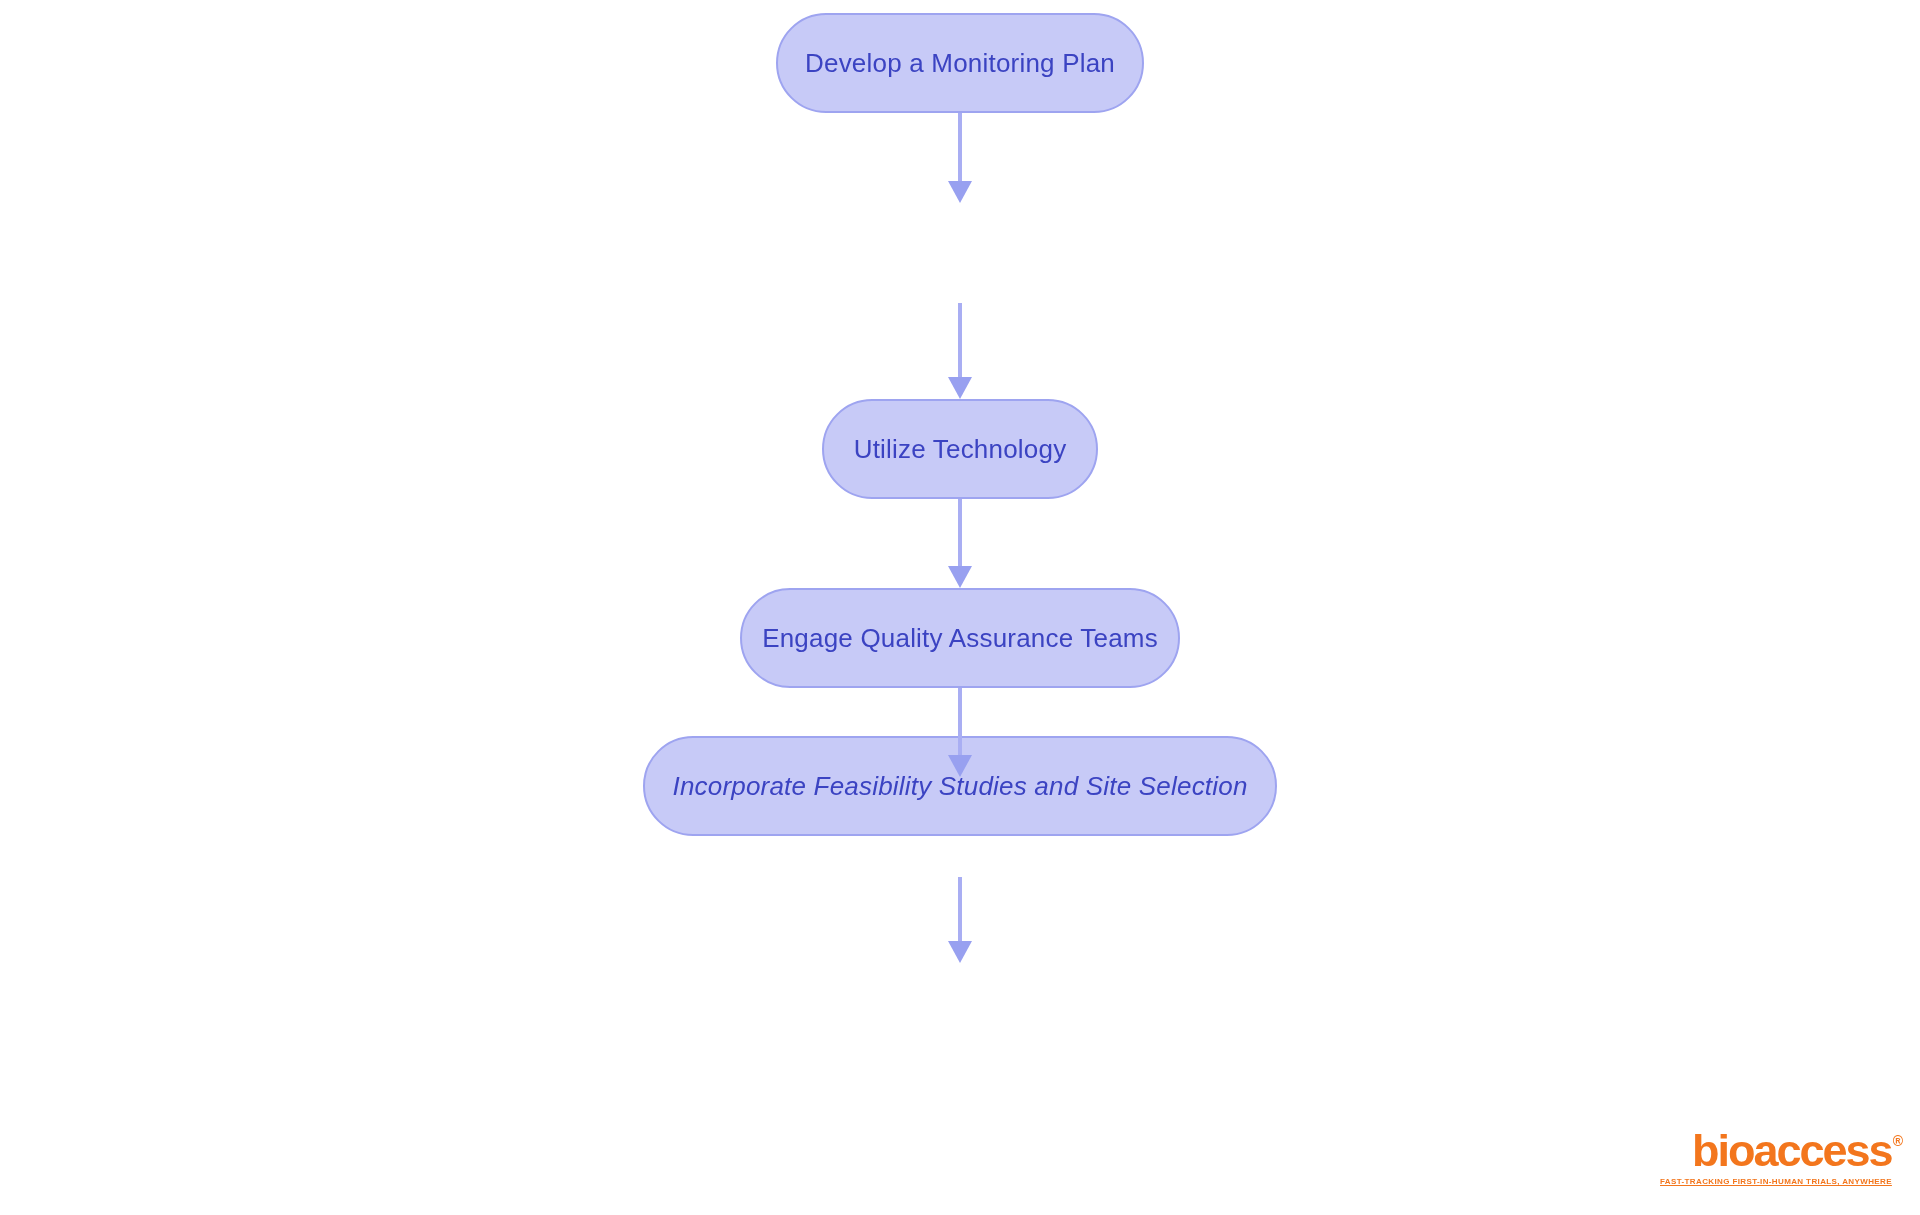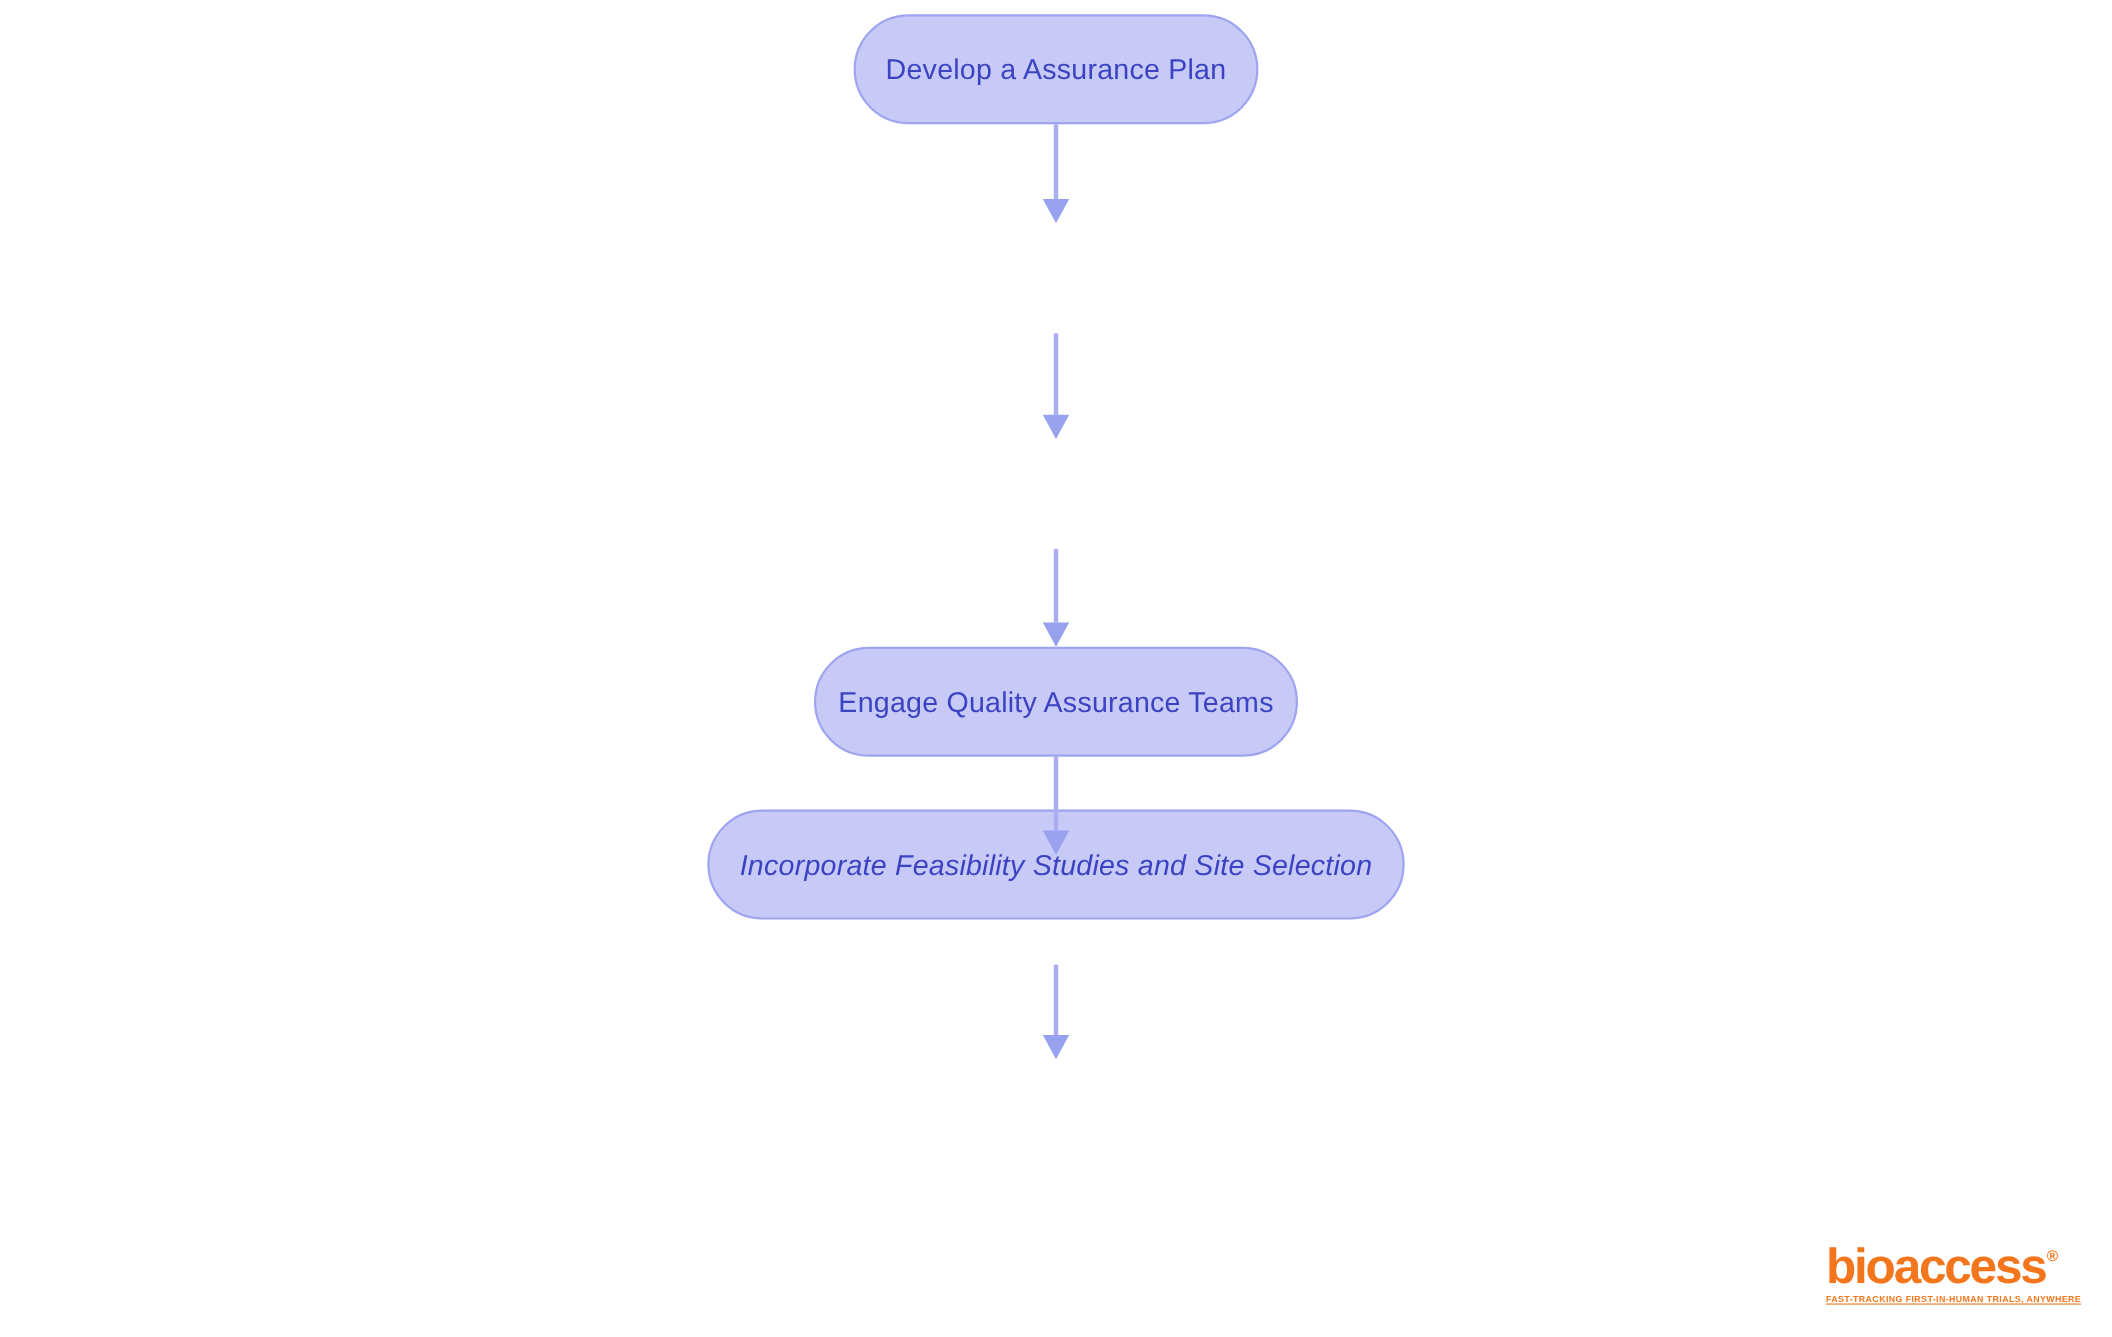--- a/index.html
+++ b/index.html
@@ -61,20 +61,21 @@
     top:1128px;
     width:230px;
     color:var(--brand-orange);
   }
   .logo .brand{
     font-size:45px;
     font-weight:bold;
     letter-spacing:-2px;
     line-height:1;
     white-space:nowrap;
+    margin-left:32px;
   }
   .logo .brand sup{
     font-size:14px;
     letter-spacing:0;
     vertical-align:super;
     position:relative;top:-4px;left:1px;
   }
   .logo .tagline{
     margin-top:4px;
     font-size:8px;
@@ -83,24 +84,27 @@
     white-space:nowrap;
     text-decoration:underline;
   }
 </style>
 </head>
 <body>
 
 <div class="canvas">
 
   <div class="flow-node" style="left:776px;top:13px;width:368px;">
-    <span class="label">Develop a Assurance Plan</span>
+    <span class="label">Develop a Monitoring Plan</span>
   </div>
 
 
+  <div class="flow-node" style="left:822px;top:399px;width:276px;">
+    <span class="label">Utilize Technology</span>
+  </div>
 
   <div class="flow-node" style="left:740px;top:588px;width:440px;">
     <span class="label">Engage Quality Assurance Teams</span>
   </div>
 
   <div class="flow-node" style="left:643px;top:736px;width:634px;font-style:italic;">
     <span class="label">Incorporate Feasibility Studies and Site Selection</span>
   </div>
 
 

